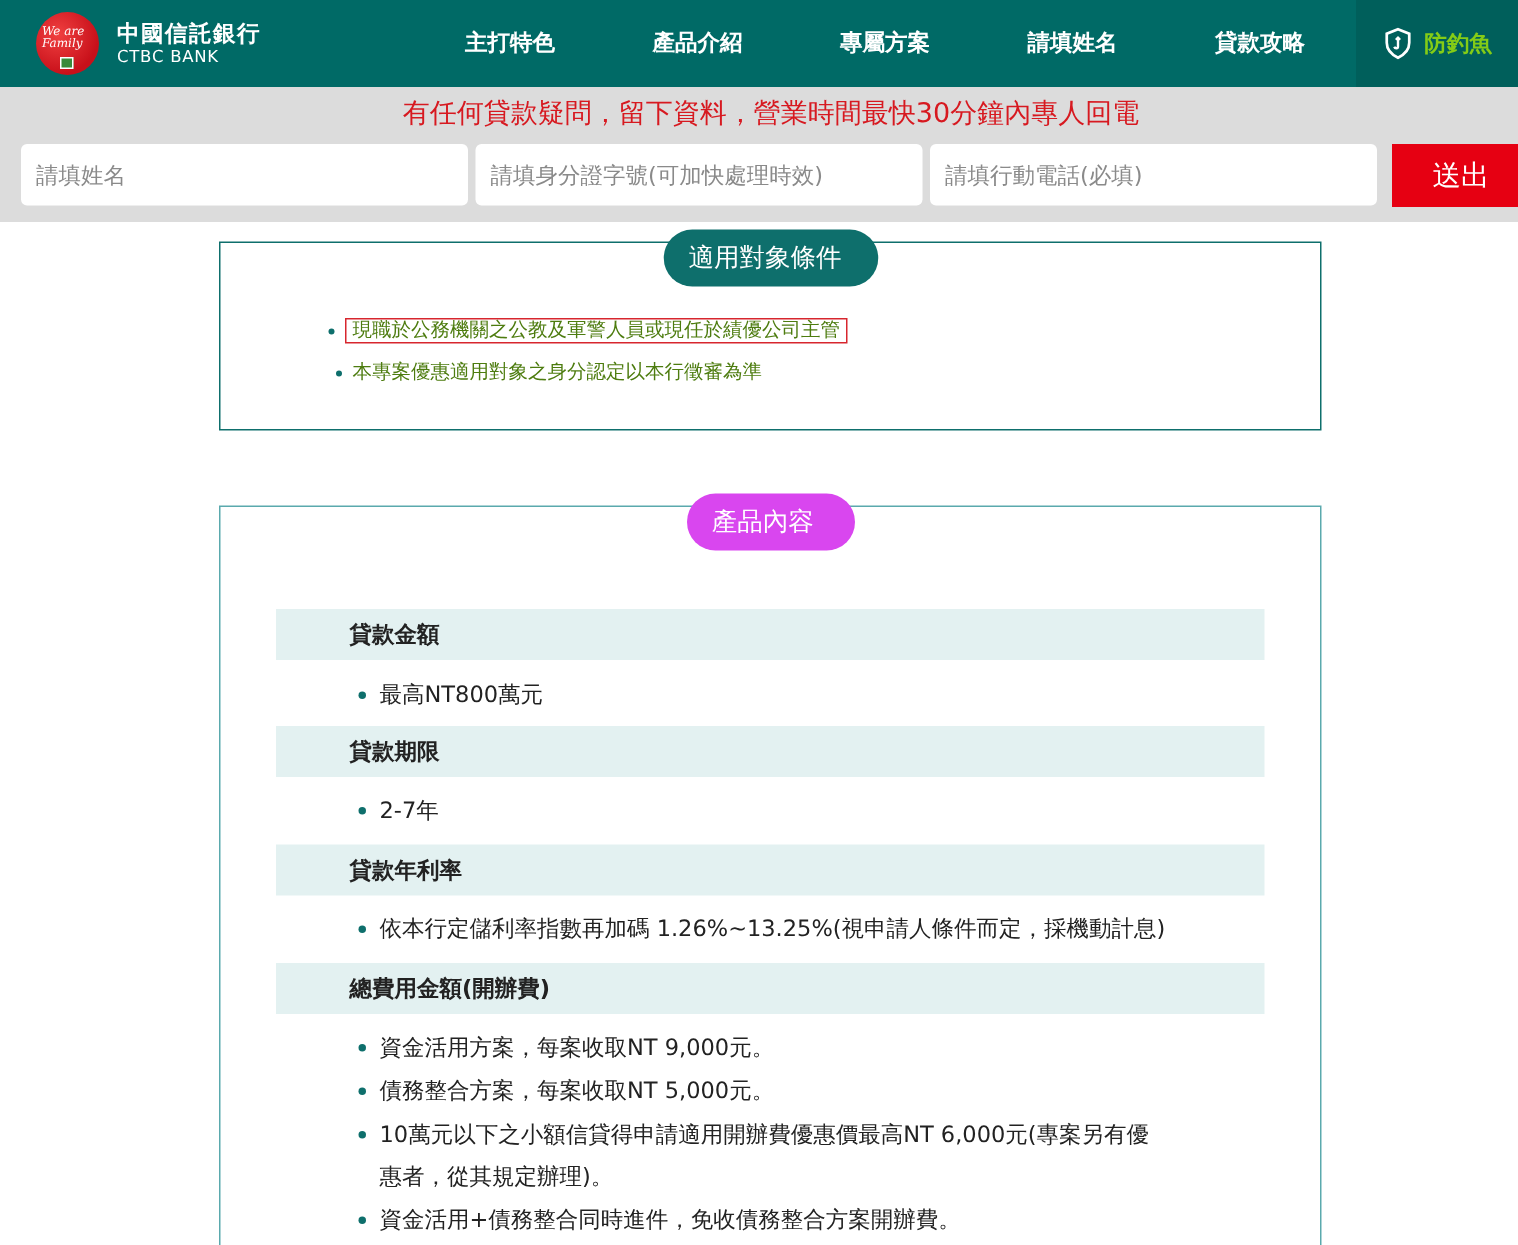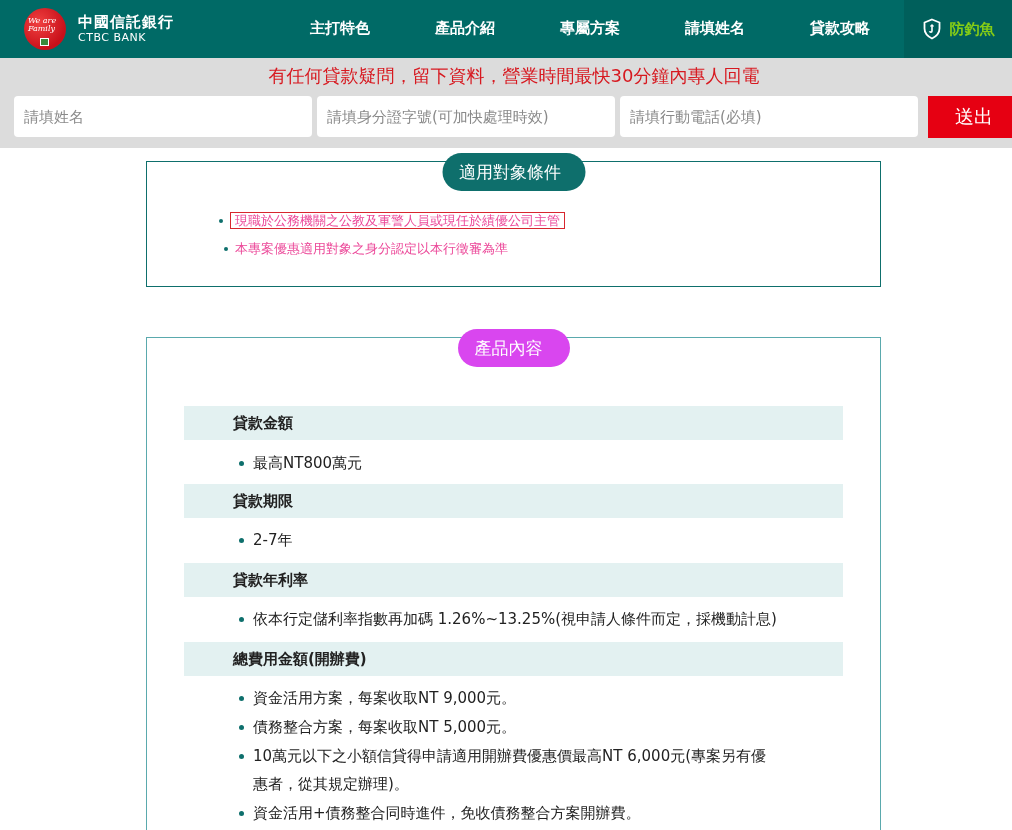--- a/index.html
+++ b/index.html
@@ -35,21 +35,21 @@
 
   
   .box { position: absolute; left: 146px; width: 735px; border: 1px solid #0e6f6c; background: #fff; }
   .box1 { top: 161px; height: 126px; }
   .box2 { top: 337px; height: 500px; border-color: #5aa9ad; }
   .pill { position: absolute; left: 50%; transform: translateX(-50%); height: 38px; border-radius: 19px; color: #fff;
     font-size: 17px; line-height: 38px; padding: 0 17px; white-space: nowrap; }
   .pill1 { top: -9px; background: #0e6f6c; width: 143px; }
   .pill2 { top: -9px; background: #d946ef; width: 112px; }
 
-  .bul { position: absolute; font-size: 13px; line-height: 20px; color: #ec4899; white-space: nowrap; }
+  .bul { position: absolute; font-size: 13px; line-height: 20px; color: #4d7c0f; white-space: nowrap; }
   .bul::before { content: ""; position: absolute; left: -11px; top: 8px; width: 4px; height: 4px; border-radius: 50%; background: #0e6f6c; }
   .hl { border: 1px solid #d7262e; padding: 0 4px; }
 
   .row-head { position: absolute; left: 37px; width: 659px; height: 34px; background: #e3f1f1;
     padding-left: 49px; font-size: 15px; font-weight: bold; line-height: 34px; color: #222; }
   .item { position: absolute; left: 106px; font-size: 15px; line-height: 20px; color: #222; white-space: nowrap; }
   .item::before { content: ""; position: absolute; left: -14px; top: 8px; width: 5px; height: 5px; border-radius: 50%; background: #0e6f6c; }
   .item.cont::before { display: none; }
 </style>
 </head>

